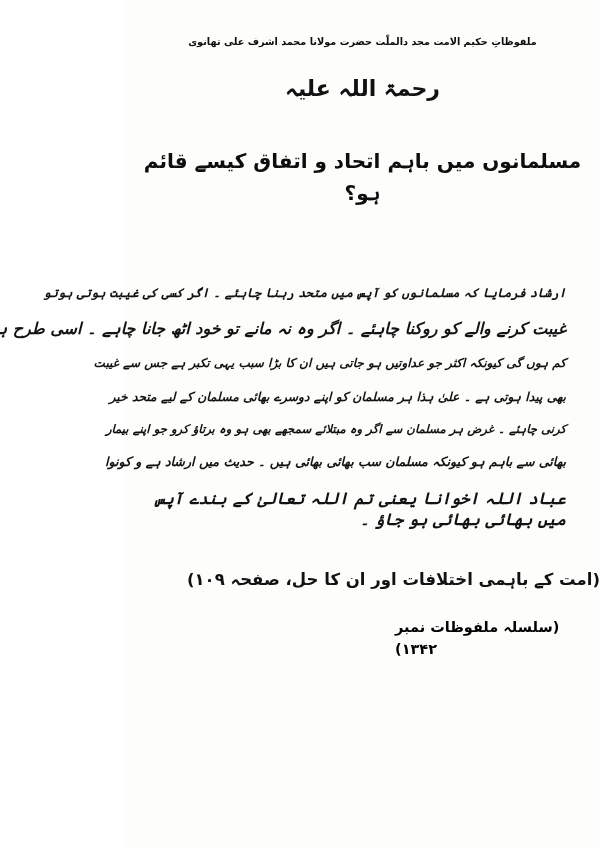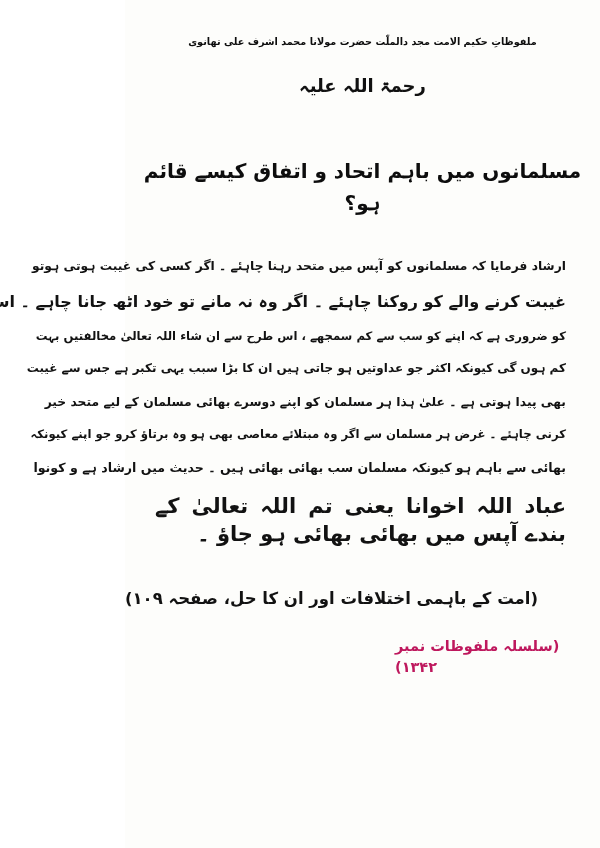--- a/index.html
+++ b/index.html
@@ -39,78 +39,79 @@
     line-height: 1.55;
     color: #0d0d0d;
     letter-spacing: 0px;
     padding: 0 18px;
     white-space: nowrap;
     transform: scaleX(0.97);
   }
 
   .doc-subtitle {
     margin-top: 22px;
-    font-size: 18px;
+    font-size: 22px;
     font-weight: 700;
     line-height: 1.5;
     color: #111111;
   }
 
   
   .question-heading {
-    margin-top: 56px;
+    margin-top: 40px;
     font-size: 20px;
     font-weight: 700;
     line-height: 1.6;
     color: #0d0d0d;
   }
 
   
   .body-block {
-    margin-top: 39px;
+    margin-top: 76px;
     padding: 0 34px 0 30px;
     text-align: justify;
     text-align-last: justify;
+    font-style: italic;
   }
 
   .body-line {
-    font-size: 21px;
+    font-size: 16px;
     font-weight: 600;
     line-height: 1.32;
     color: #121212;
     margin: 0 0 17px 0;
     white-space: nowrap;
     display: block;
     text-align: justify;
     text-align-last: justify;
   }
 
   .body-line.last-line {
     text-align-last: right;
     white-space: normal;
   }
 
   
   .citation-primary {
     margin-top: 38px;
-    text-align: left;
+    text-align: right;
     font-size: 16.5px;
     font-weight: 600;
     color: #121212;
     line-height: 1.5;
   }
 
   .citation-secondary {
     margin-top: 24px;
     text-align: left;
     padding-left: 0;
     padding-right: 0;
     font-size: 14.5px;
     font-weight: 600;
-    color: #be185d;
+    color: #000000;
     line-height: 1.5;
   }
 
   .citation-secondary .cite-inner {
     display: inline-block;
     margin-left: 270px;
   }
 </style>
 </head>
 <body>
@@ -120,24 +121,23 @@
   <div class="title-block">
     <div class="doc-title" style="font-size: 10px;">ملفوظاتِ حکیم الامت مجد دالملّت حضرت مولانا محمد اشرف علی تھانوی</div>
     <div class="doc-subtitle">رحمۃ اللہ علیہ</div>
   </div>
 
   <div class="question-heading">مسلمانوں میں باہم اتحاد و اتفاق کیسے قائم ہو؟</div>
 
   <div class="body-block">
     <p class="body-line" style="font-size: 12.3px;">ارشاد فرمایا کہ مسلمانوں کو آپس میں متحد رہنا چاہئے ۔ اگر کسی کی غیبت ہوتی ہوتو</p>
     <p class="body-line" style="font-size: 16px;">غیبت کرنے والے کو روکنا چاہئے ۔ اگر وہ نہ مانے تو خود اٹھ جانا چاہے ۔ اسی طرح ہر شخص</p>
-    <p class="body-line" style="font-size: 11.7px;">کو ضروری ہے کہ اپنے کو سب سے کم سمجھے ، اس طرح سے ان شاء اللہ تعالیٰ مخالفتیں بہت</p>
     <p class="body-line" style="font-size: 12px;">کم ہوں گی کیونکہ اکثر جو عداوتیں ہو جاتی ہیں ان کا بڑا سبب یہی تکبر ہے جس سے غیبت</p>
     <p class="body-line" style="font-size: 12.3px;">بھی پیدا ہوتی ہے ۔ علیٰ ہذا ہر مسلمان کو اپنے دوسرے بھائی مسلمان کے لیے متحد خیر</p>
-    <p class="body-line" style="font-size: 11.7px;">کرنی چاہئے ۔ غرض ہر مسلمان سے اگر وہ مبتلائے معاصی بھی ہو وہ برتاؤ کرو جو اپنے کیونکہ</p>
+    <p class="body-line" style="font-size: 11.7px;">کرنی چاہئے ۔ غرض ہر مسلمان سے اگر وہ مبتلائے سمجھے بھی ہو وہ برتاؤ کرو جو اپنے بیمار</p>
     <p class="body-line" style="font-size: 12.6px;">بھائی سے باہم ہو کیونکہ مسلمان سب بھائی بھائی ہیں ۔ حدیث میں ارشاد ہے و کونوا</p>
     <p class="body-line last-line">عباد اللہ اخوانا یعنی تم اللہ تعالیٰ کے بندے آپس میں بھائی بھائی ہو جاؤ ۔</p>
   </div>
 
   <div class="citation-primary">(امت کے باہمی اختلافات اور ان کا حل، صفحہ ۱۰۹)</div>
 
   <div class="citation-secondary">
     <span class="cite-inner">(سلسلہ ملفوظات نمبر ۱۳۴۲)</span>
   </div>
 

